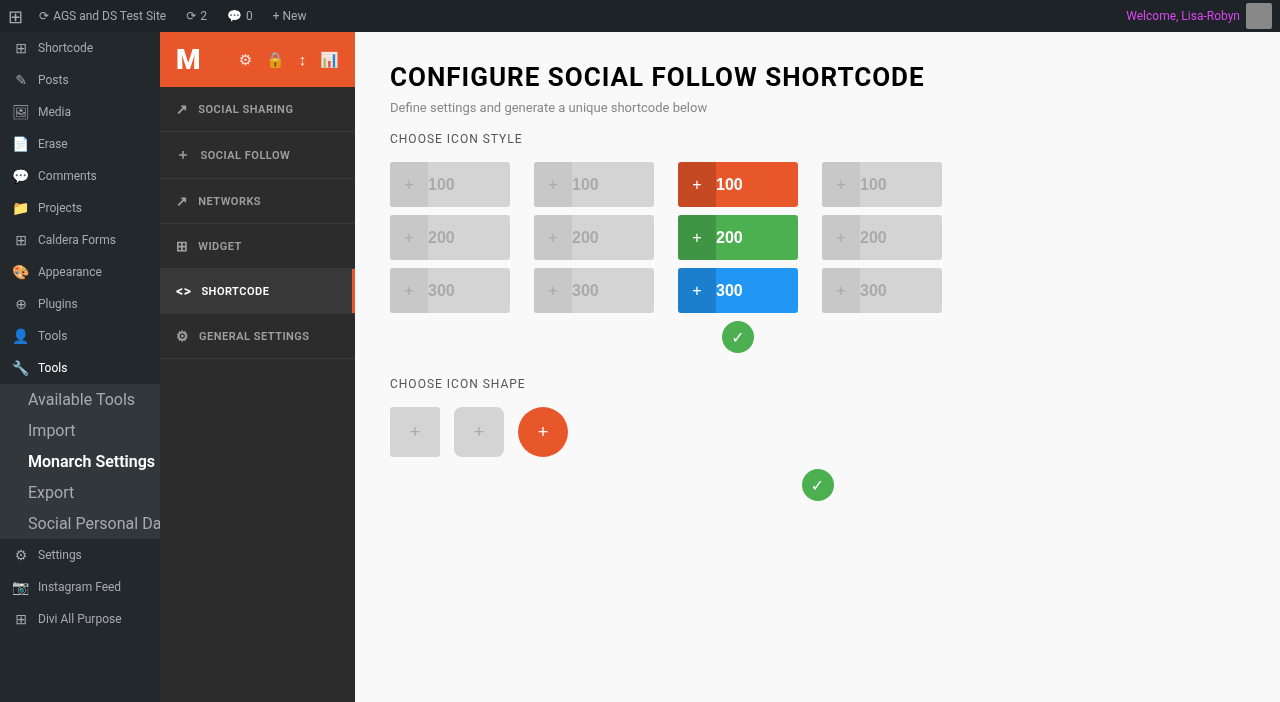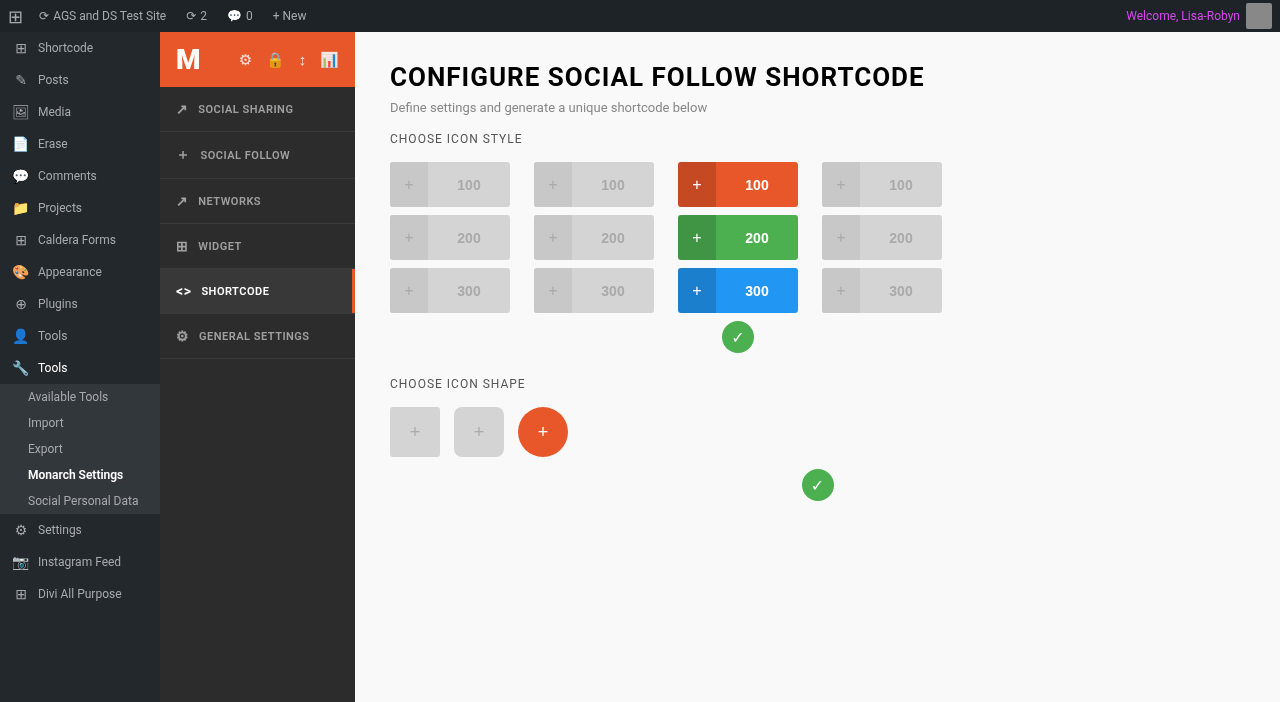--- a/index.html
+++ b/index.html
@@ -45,21 +45,21 @@
       font-size: 12px;
       cursor: pointer;
       white-space: nowrap;
     }
     .sidebar-item.active { background: #0073aa; color: #fff; }
     .sidebar-item.active-parent { color: #fff; }
     .sidebar-icon { font-size: 14px; width: 18px; text-align: center; flex-shrink: 0; }
 
     
     .sidebar-submenu { background: #32373c; }
-    .sidebar-submenu .sidebar-item { padding: 6px 0 6px 28px; font-size: 12px; }
+    .sidebar-submenu .sidebar-item { padding: 6px 0 6px 28px; font-size: 16px; }
     .sidebar-submenu .sidebar-item.active { background: transparent; color: #fff; font-weight: 600; }
 
     
     .wp-main { display: flex; flex: 1; overflow: hidden; }
 
     
     .plugin-sidebar {
       width: 195px;
       background: #2c2c2c;
       flex-shrink: 0;
@@ -165,22 +165,22 @@
       height: 45px;
       display: flex;
       align-items: center;
       justify-content: center;
       font-size: 16px;
       font-weight: 300;
     }
     .icon-btn.inactive .icon-plus { color: #aaa; background: #c8c8c8; }
     .icon-btn .icon-count {
       flex: 1;
-      text-align: center;
-      font-size: 14px;
+      text-align: left;
+      font-size: 16px;
       font-weight: 600;
       color: #aaa;
     }
     .icon-btn.inactive .icon-count { color: #aaa; }
 
     
     .icon-btn.col-red-100 { background: #e8572a; }
     .icon-btn.col-red-100 .icon-plus { background: rgba(0,0,0,0.15); color: #fff; }
     .icon-btn.col-red-100 .icon-count { color: #fff; }
 
@@ -303,25 +303,25 @@
       <span>Tools</span>
     </div>
 
     <div class="sidebar-submenu">
       <div class="sidebar-item">
         <span>Available Tools</span>
       </div>
       <div class="sidebar-item">
         <span>Import</span>
       </div>
+      <div class="sidebar-item active">
+        <span>Monarch Settings</span>
+      </div>
       <div class="sidebar-item">
         <span>Export</span>
-      </div>
-      <div class="sidebar-item active">
-        <span>Monarch Settings</span>
       </div>
       <div class="sidebar-item">
         <span>Social Personal Data</span>
       </div>
     </div>
     <div class="sidebar-item">
       <span class="sidebar-icon">⚙</span>
       <span>Settings</span>
     </div>
     <div class="sidebar-item">

